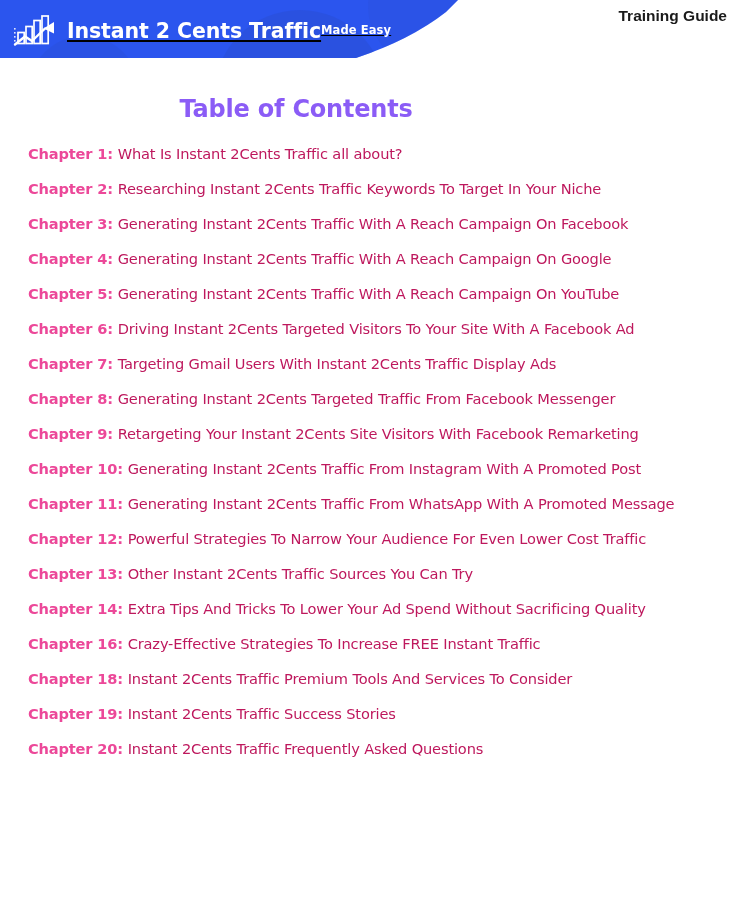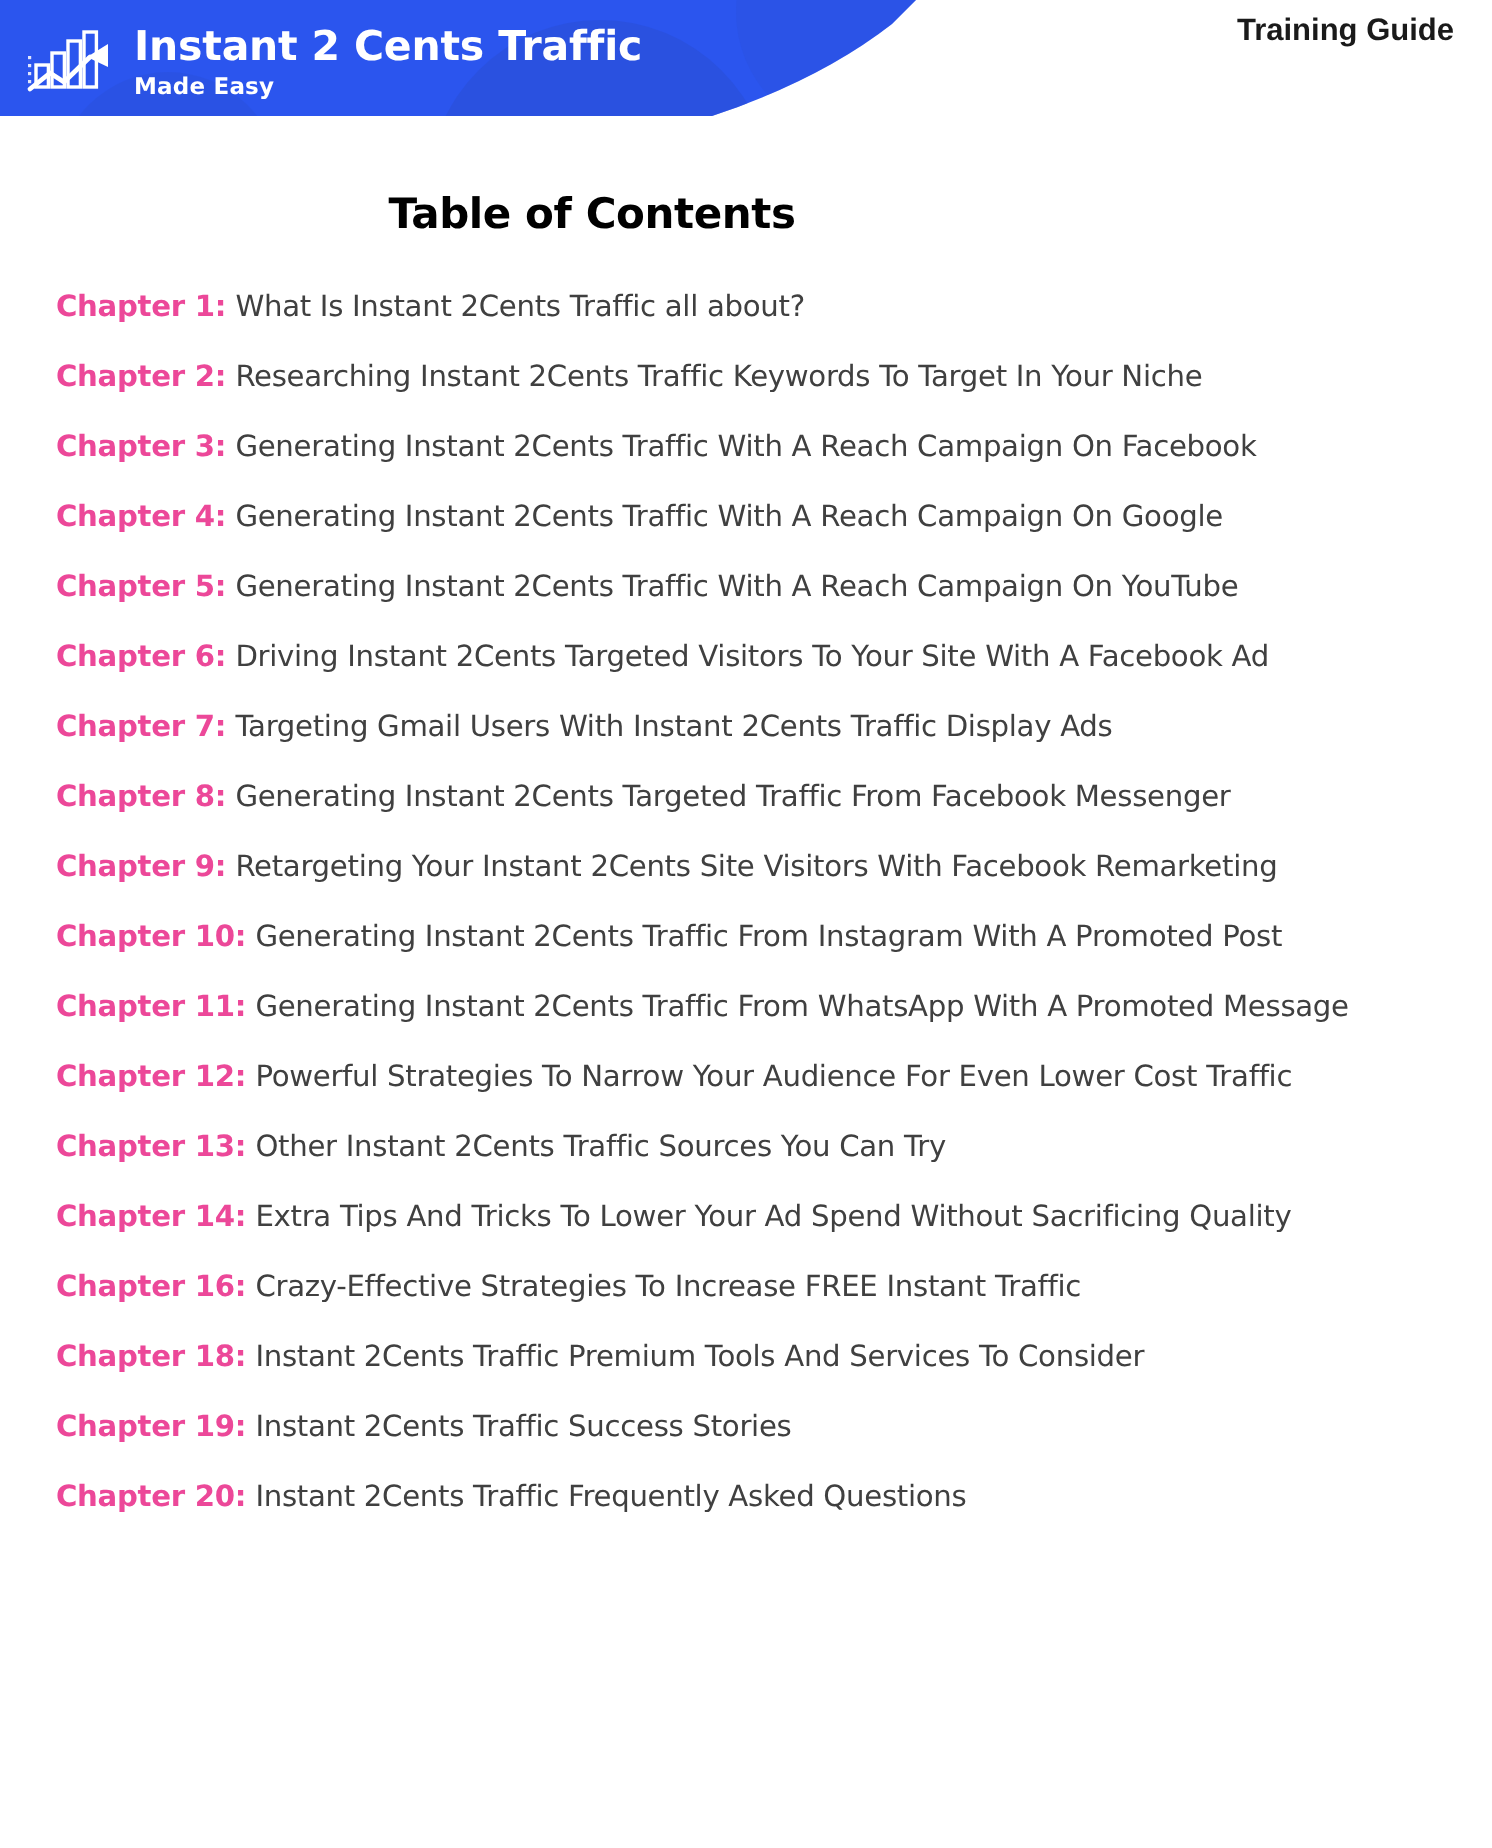--- a/index.html
+++ b/index.html
@@ -41,23 +41,24 @@
     height: 46px;
   }
   #logo-icon {
     width: 46px;
     height: 34px;
     display: block;
     flex: 0 0 auto;
   }
   #brand-text {
     display: flex;
-    flex-direction: column;
+    flex-direction: row;
     justify-content: center;
     line-height: 1;
+    text-decoration: underline;
   }
   #brand-title {
     color: #ffffff;
     font-size: 20.5px;
     font-weight: bold;
     letter-spacing: -0.1px;
     white-space: nowrap;
     font-family: "DejaVu Sans", "Liberation Sans", sans-serif;
   }
   #brand-subtitle {
@@ -79,23 +80,23 @@
     font-family: "Liberation Sans", sans-serif;
   }
 
   
   #page-title {
     position: absolute;
     left: 0;
     top: 95px;
     width: 592px;
     text-align: center;
-    font-size: 21px;
+    font-size: 24px;
     font-weight: bold;
-    color: #000000;
+    color: #8b5cf6;
     letter-spacing: -0.2px;
   }
 
   
   #toc-list {
     position: absolute;
     left: 28px;
     top: 143px;
     width: 700px;
   }
@@ -107,21 +108,21 @@
     color: #3a3a3a;
     font-family: "DejaVu Sans", "Liberation Sans", sans-serif;
   }
   .toc-chapter-label {
     font-weight: bold;
     color: #ec4899;
     letter-spacing: -0.15px;
   }
   .toc-chapter-title {
     font-weight: normal;
-    color: #404040;
+    color: #be185d;
     letter-spacing: -0.15px;
   }
 </style>
 </head>
 <body>
 
 <div id="header">
 
   <svg id="header-shape-svg" viewBox="0 0 746 62" preserveAspectRatio="none">
     <defs>

